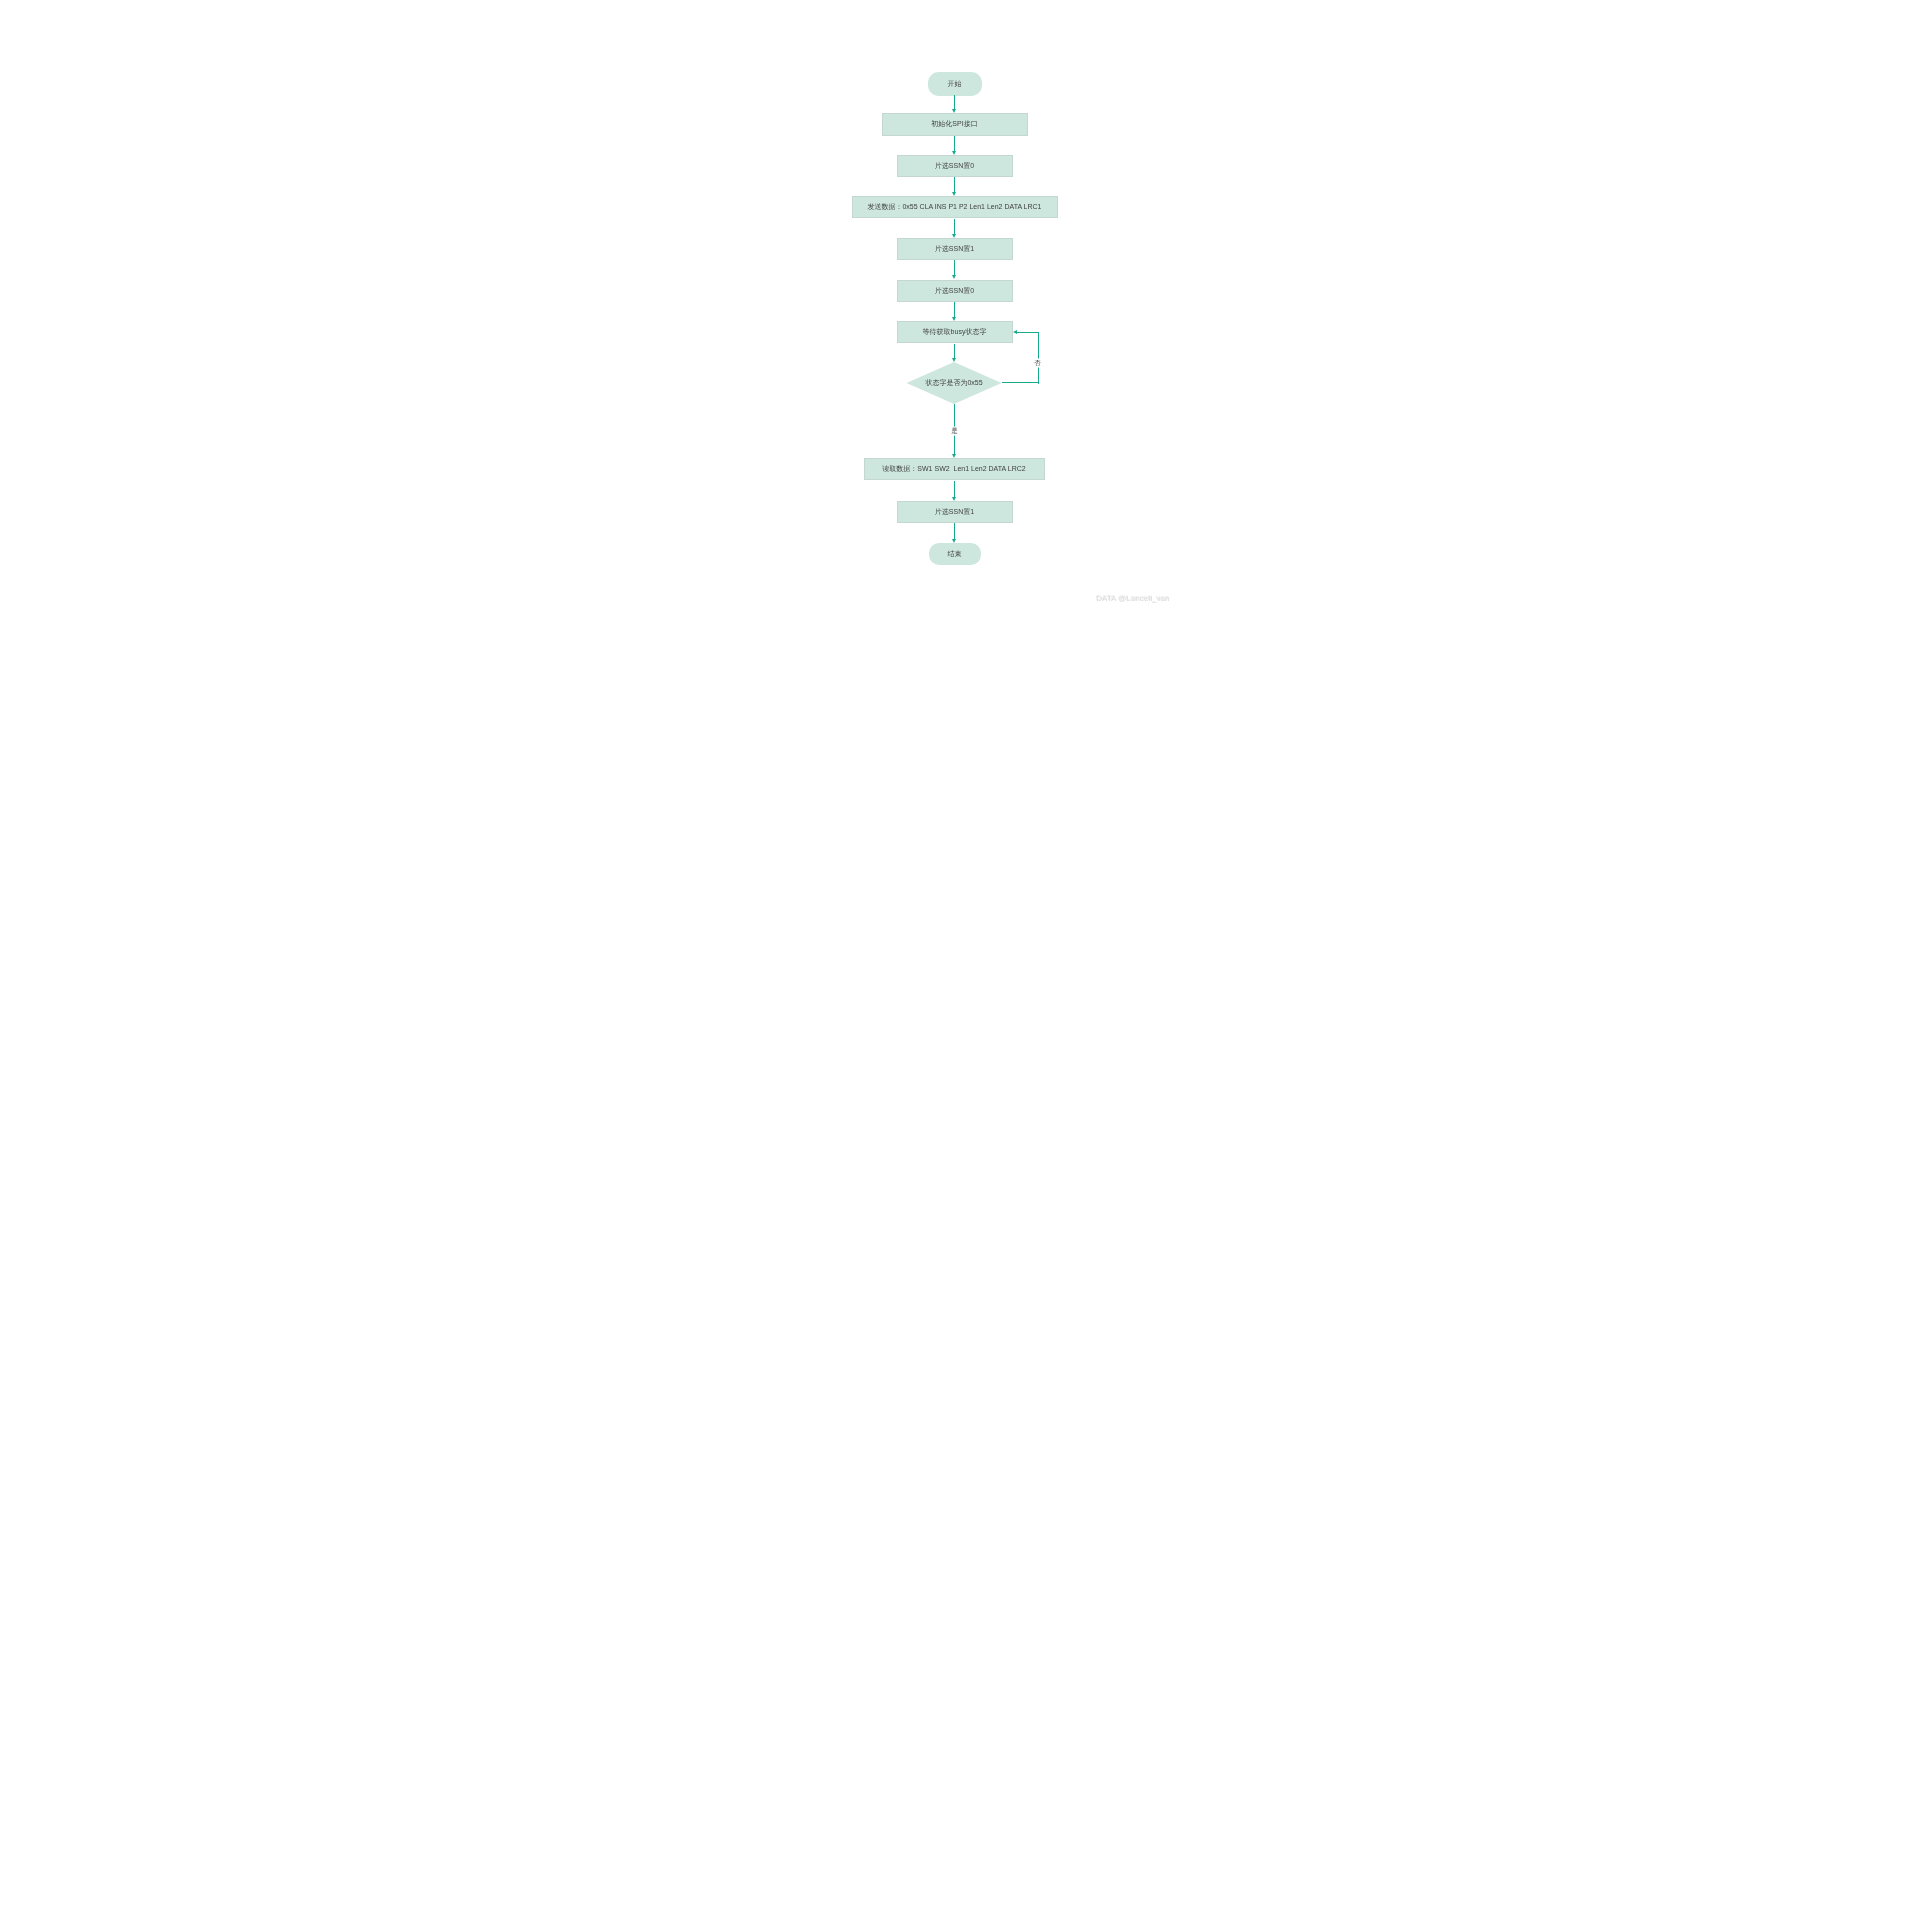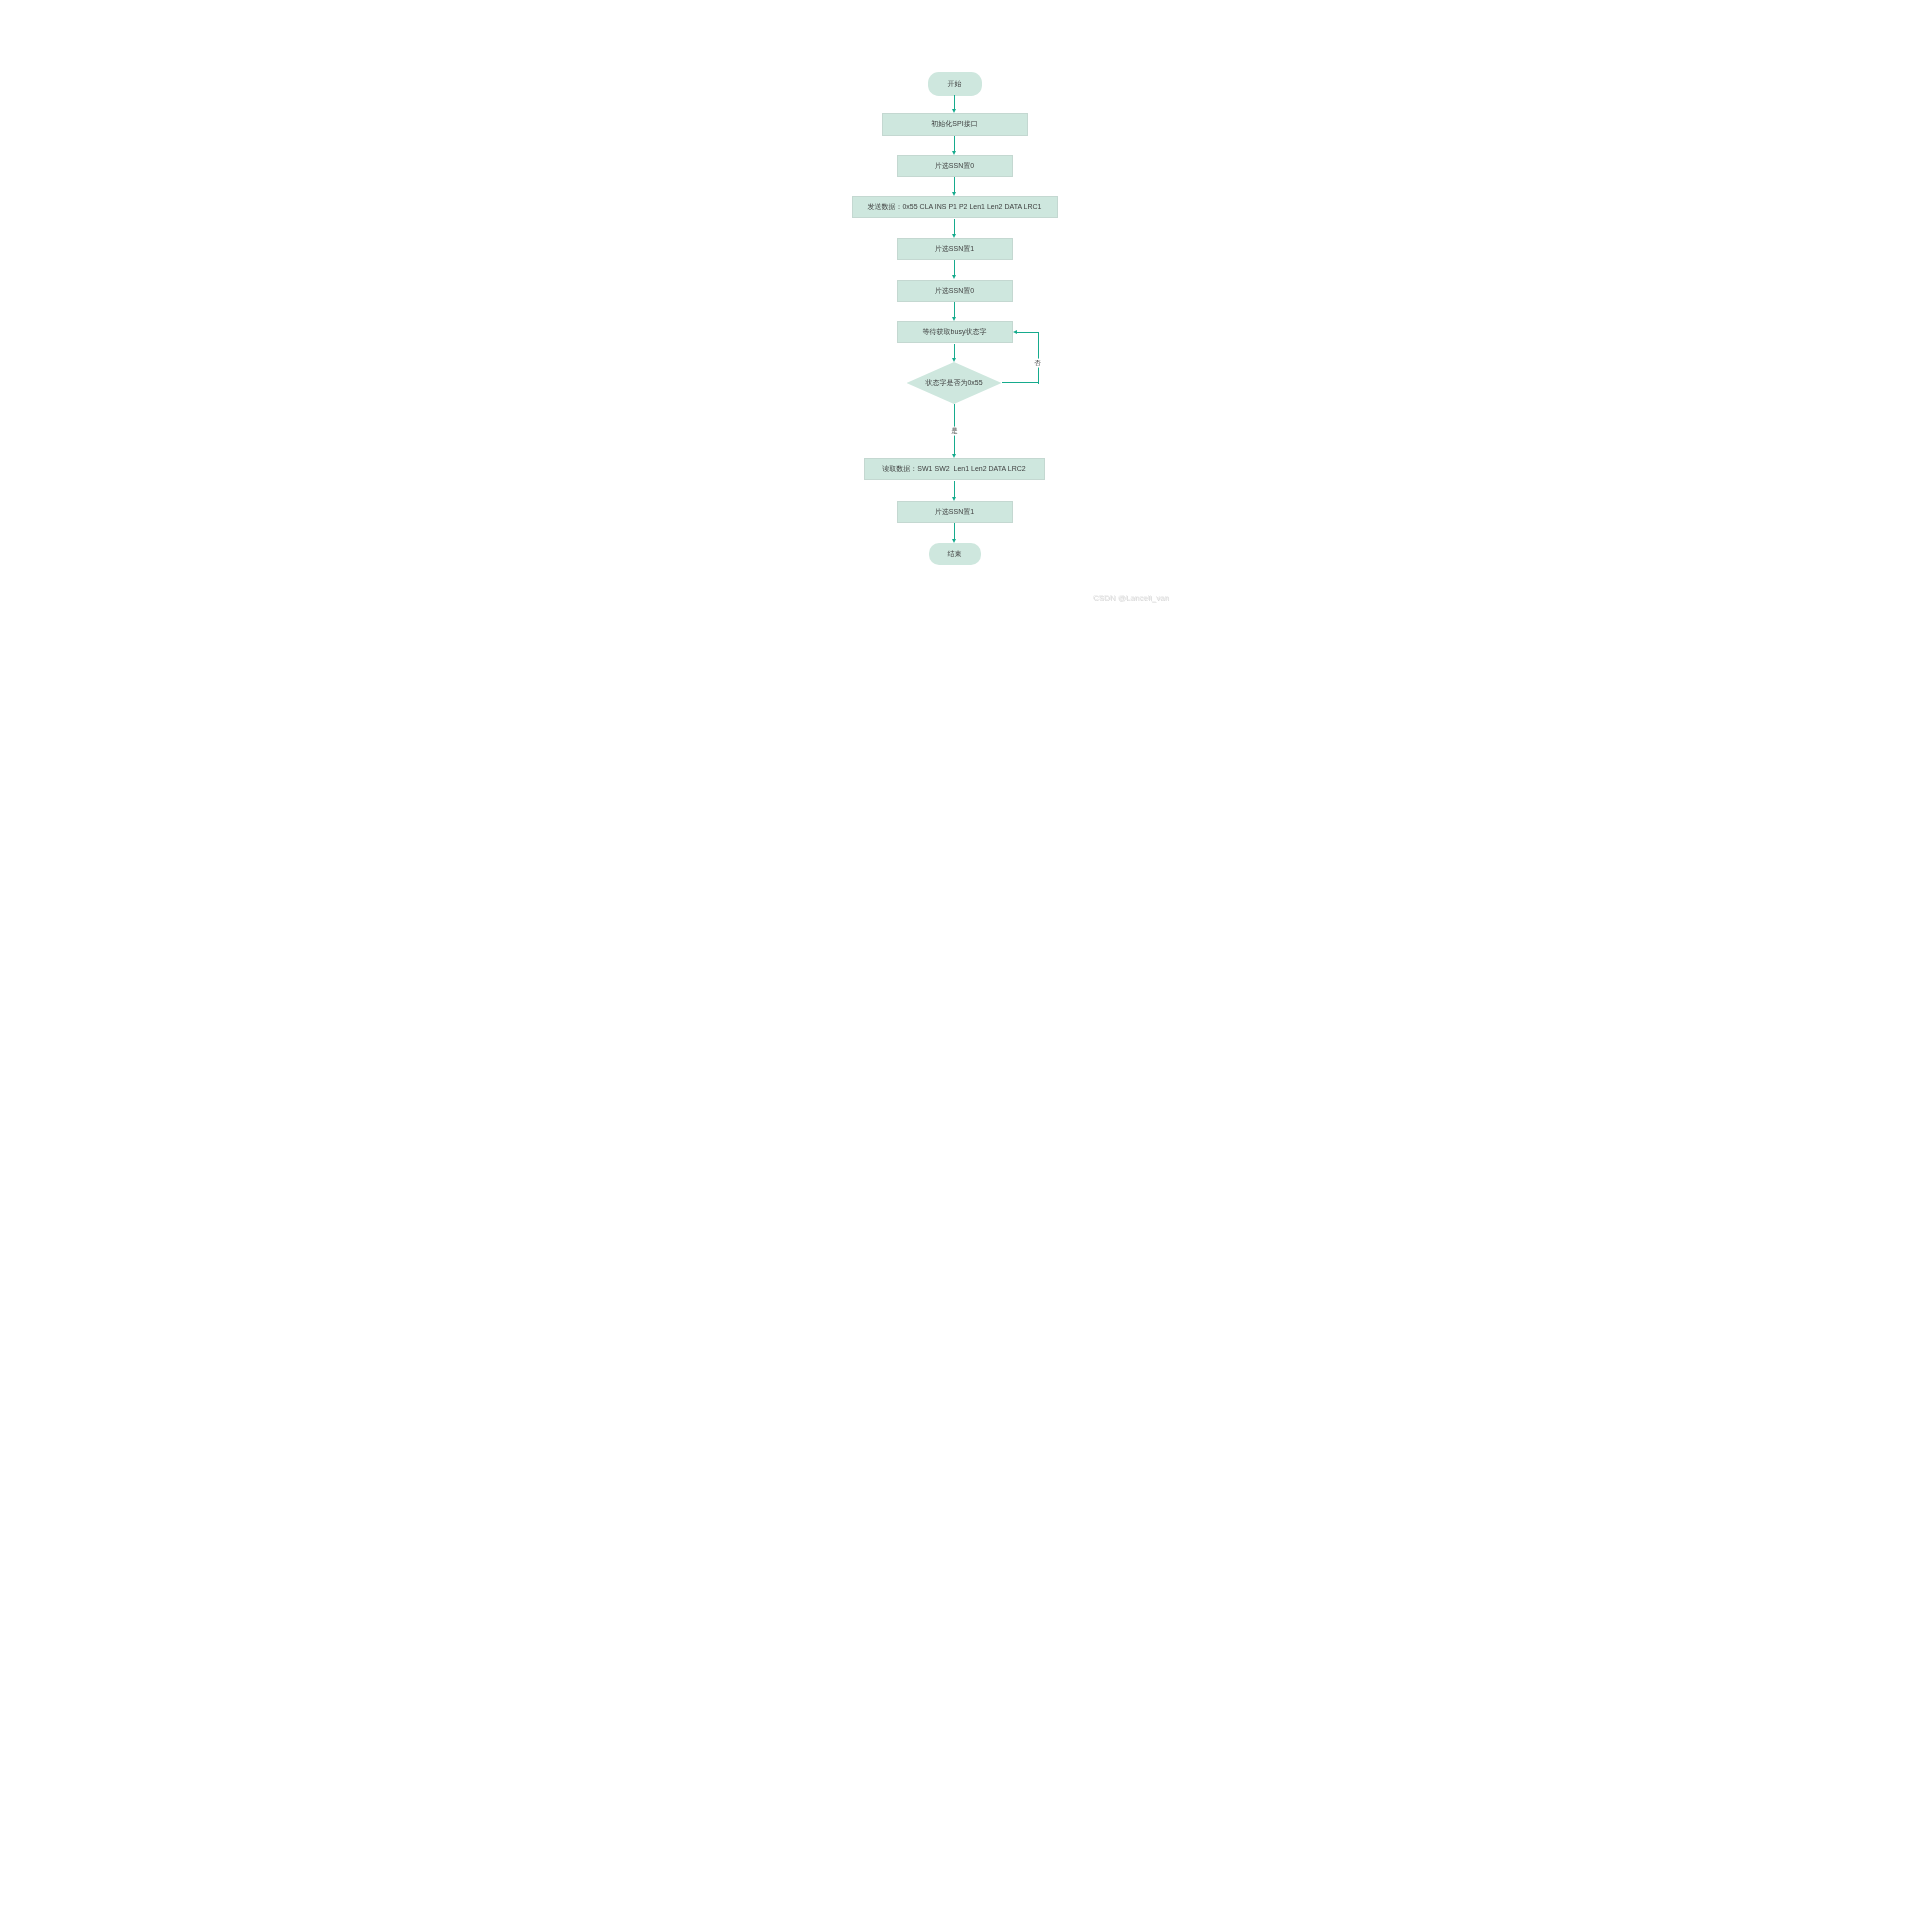--- a/index.html
+++ b/index.html
@@ -160,16 +160,16 @@
 
   <div class="vline" style="left:213px;top:523px;height:16px;"></div>
   <div class="arrow-down" style="left:211px;top:539px;"></div>
 
   <div class="hline" style="left:261px;top:382px;width:37px;"></div>
   <div class="vline" style="left:297px;top:332px;height:52px;"></div>
   <div class="hline" style="left:276px;top:332px;width:22px;"></div>
   <div class="arrow-left" style="left:272px;top:330px;"></div>
   <span class="edge-label" style="left:297px;top:363px;">否</span>
 
-  <div class="watermark">CSDN @Lanceli_van</div>
+  <div class="watermark">DATA @Lanceli_van</div>
 
 </div>
 
 
 </body></html>

